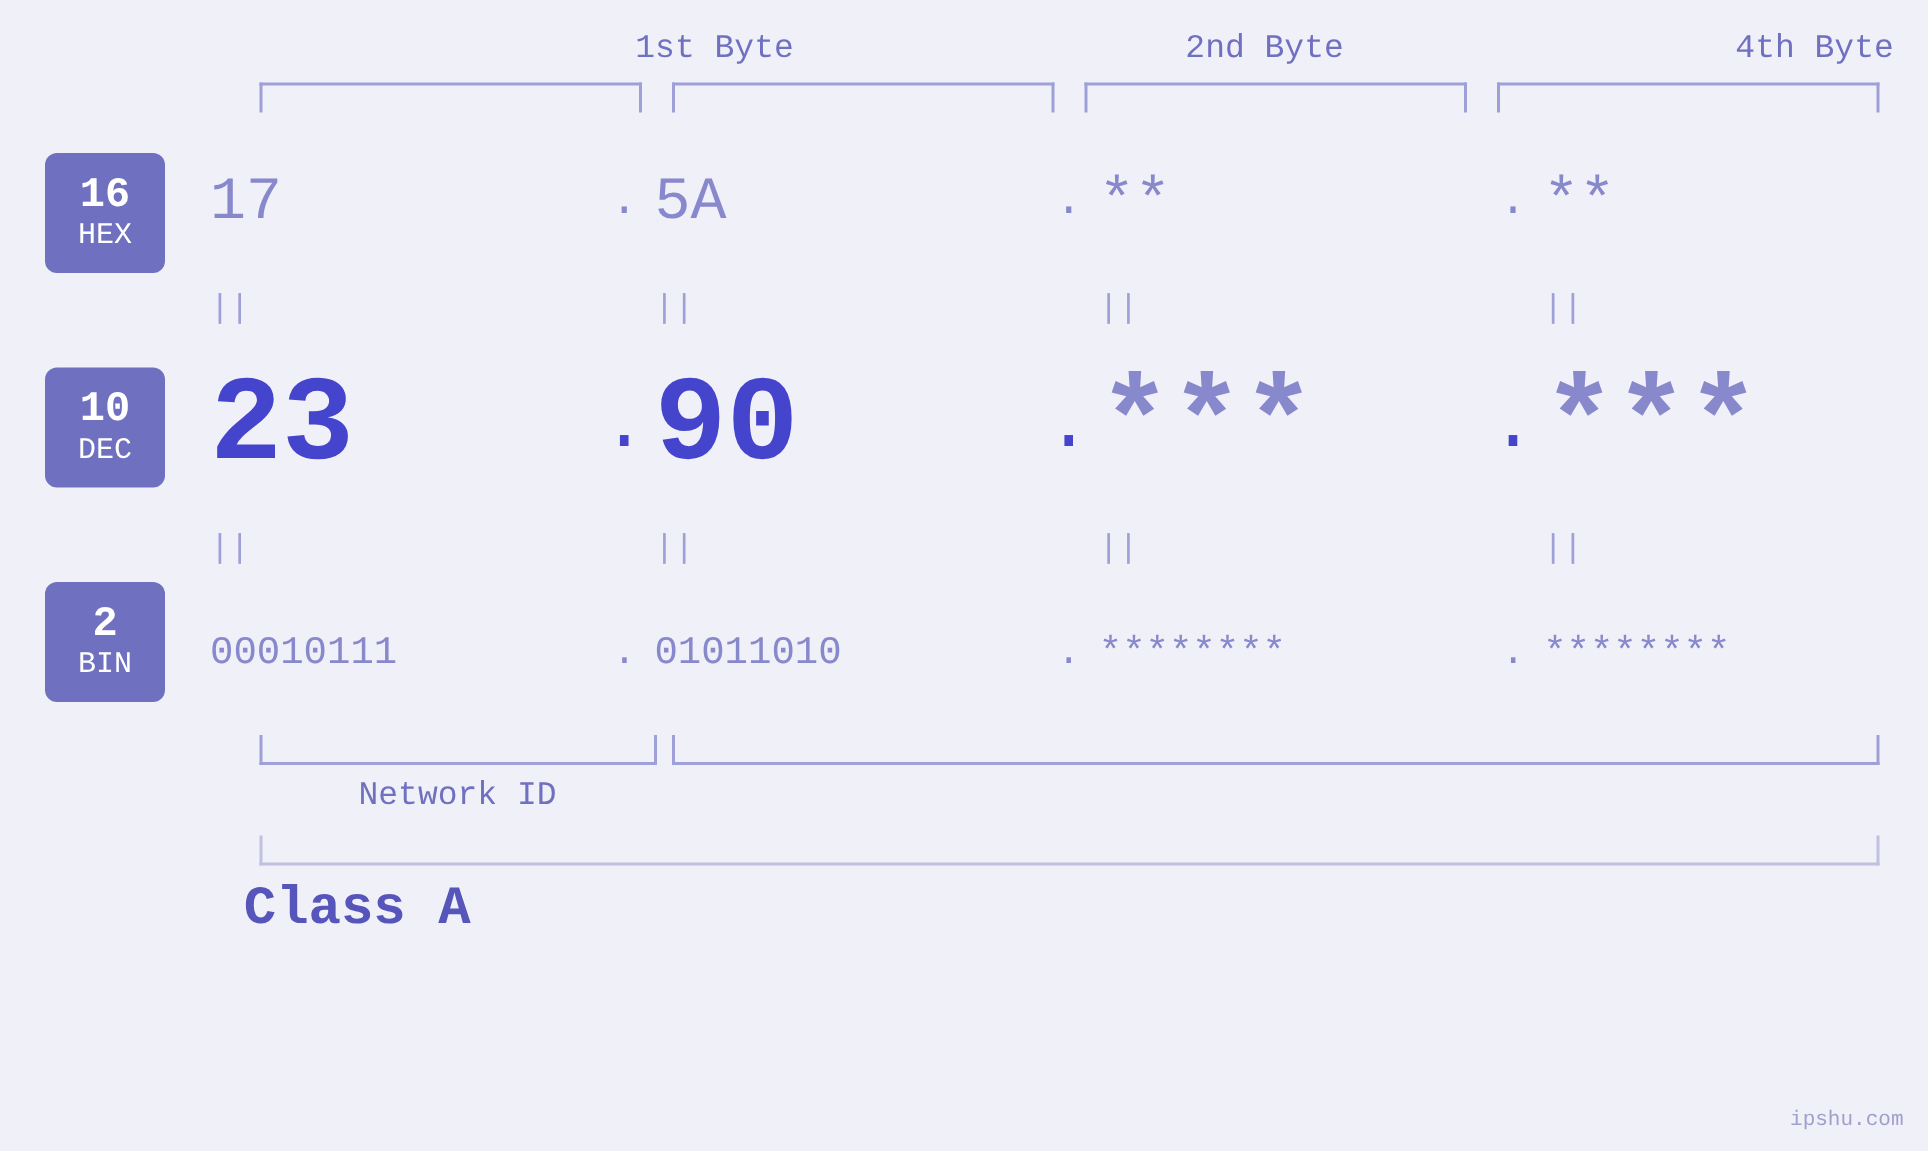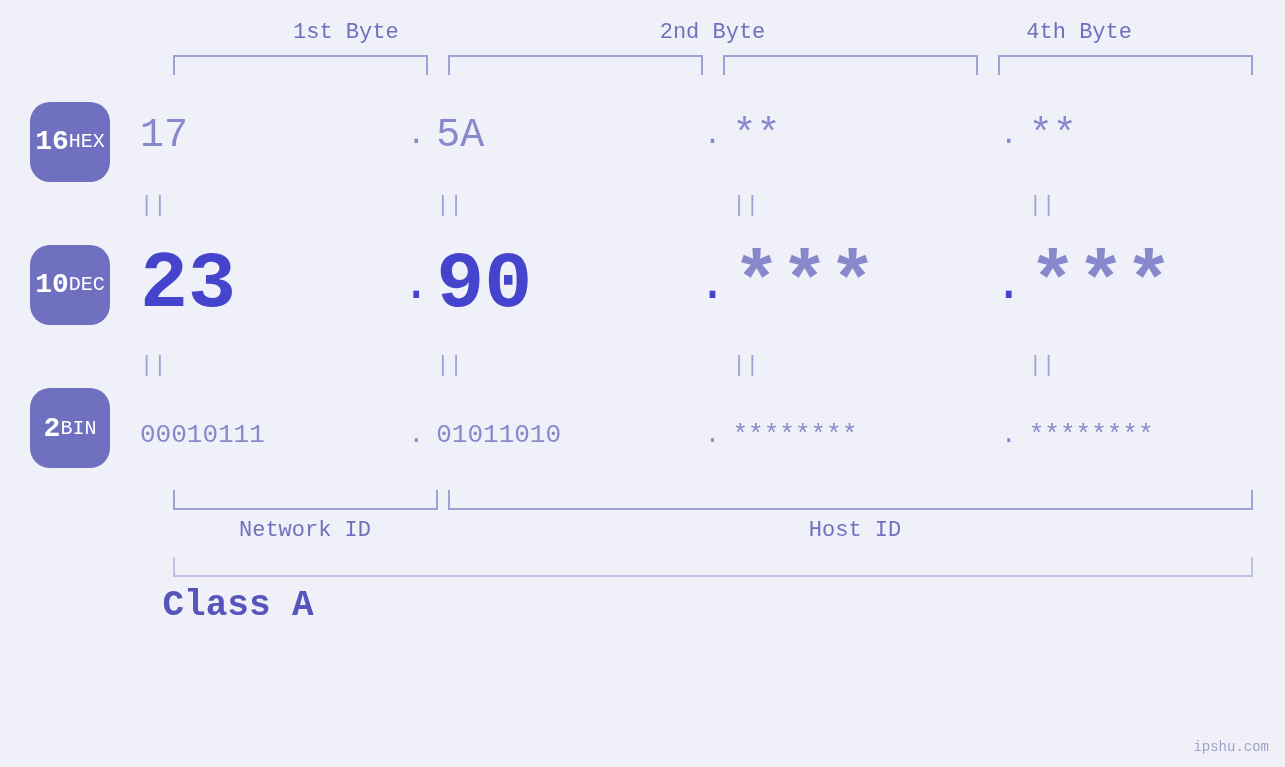--- a/index.html
+++ b/index.html
@@ -31,21 +31,21 @@
     
     .byte-headers {
       display: flex;
       width: 1100px;
       margin-left: 140px;
       margin-bottom: 10px;
     }
 
     .byte-header {
       flex: 1;
-      text-align: center;
+      text-align: right;
       color: #7070c0;
       font-size: 22px;
       font-family: 'Courier New', Courier, monospace;
     }
 
     
     .brackets-top {
       display: flex;
       width: 1100px;
       margin-left: 140px;
@@ -76,25 +76,25 @@
       align-items: center;
       justify-content: space-around;
       width: 140px;
       padding: 0 10px;
       gap: 30px;
     }
 
     .base-badge {
       background: #7070c0;
       color: white;
-      border-radius: 20px;
+      border-radius: 8px;
       width: 80px;
       height: 80px;
       display: flex;
-      flex-direction: row;
+      flex-direction: column;
       align-items: center;
       justify-content: center;
     }
 
     .base-badge .base-num {
       font-size: 28px;
       font-weight: bold;
       font-family: 'Courier New', Courier, monospace;
     }
 
@@ -349,21 +349,20 @@
 
   <div style="display:flex; width:1100px; margin-left:140px; margin-top:5px; align-items:flex-start;">
 
     <div style="width:calc(25% - 10px); height:20px; border-bottom:2px solid #a0a0d8; border-left:2px solid #a0a0d8; border-right:2px solid #a0a0d8; margin:0 10px 0 10px; flex-shrink:0;"></div>
 
     <div style="flex:1; height:20px; border-bottom:2px solid #a0a0d8; border-left:2px solid #a0a0d8; border-right:2px solid #a0a0d8; margin:0 10px 0 0;"></div>
   </div>
 
   <div style="display:flex; width:1100px; margin-left:140px; margin-top:8px;">
     <div style="width:calc(25% - 10px); text-align:center; color:#7070c0; font-size:22px; font-family:'Courier New',Courier,monospace; margin:0 10px 0 10px; flex-shrink:0;">Network ID</div>
-    <div style="flex:1; text-align:center; color:#7070c0; font-size:22px; font-family:'Courier New',Courier,monospace;">Host ID</div>
   </div>
 
   <div style="display:flex; width:1100px; margin-left:140px; margin-top:14px;">
     <div style="flex:1; height:20px; border-bottom:2px solid #c0c0e0; border-left:2px solid #c0c0e0; border-right:2px solid #c0c0e0; margin:0 10px;"></div>
   </div>
 
   <div style="display:flex; width:1100px; margin-left:140px; margin-top:8px; justify-content:flex-start;">
     <span style="font-size:36px; color:#5555bb; font-family:'Courier New',Courier,monospace; font-weight:bold;">Class A</span>
   </div>
 

